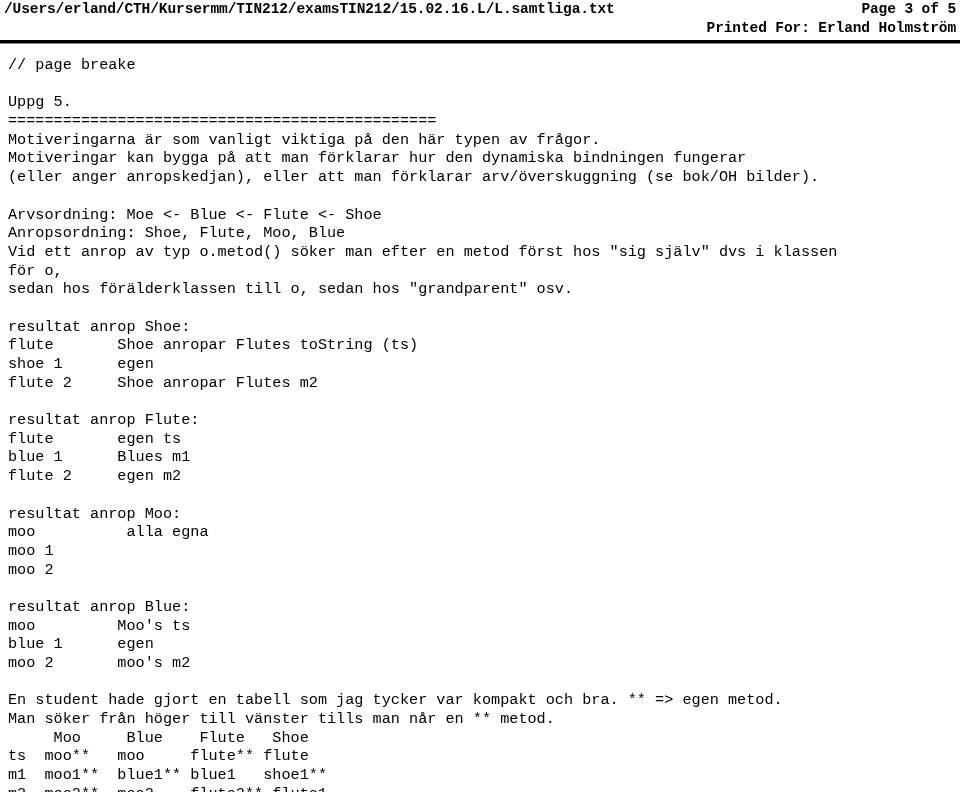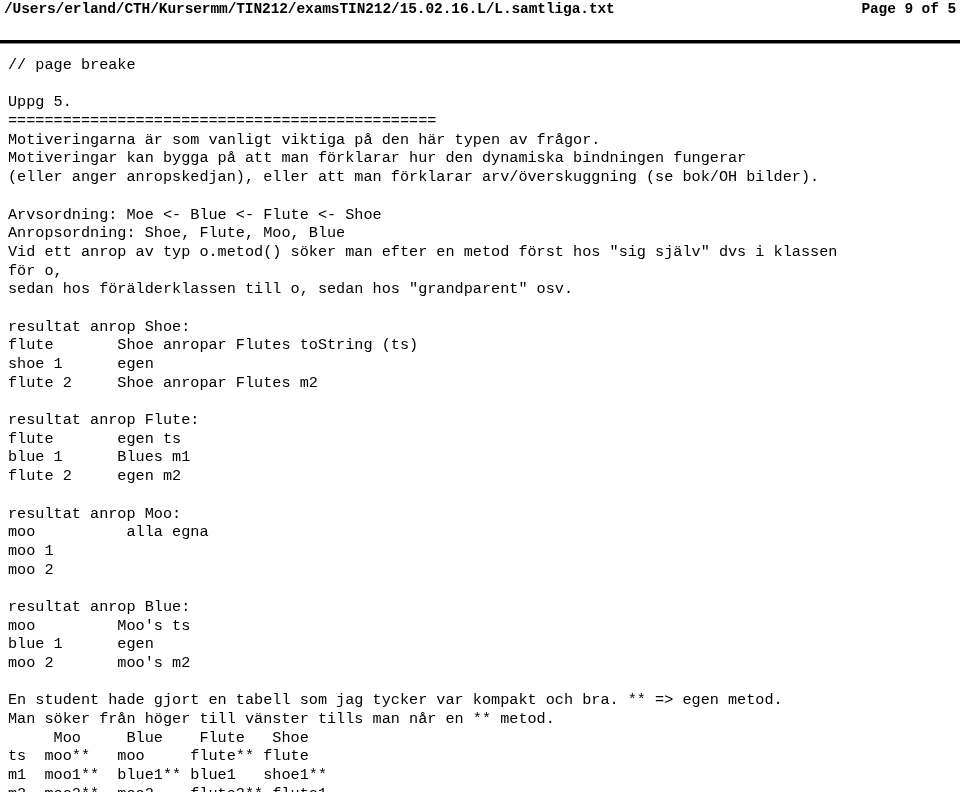--- a/index.html
+++ b/index.html
@@ -82,22 +82,23 @@
   }
 </style>
 </head>
 <body>
 
 <div class="page">
 
   <div class="header">
     <div class="header-row">
       <span class="header-left">/Users/erland/CTH/Kursermm/TIN212/examsTIN212/15.02.16.L/L.samtliga.txt</span>
-      <span class="header-right">Page 9 of 5</span>
+      <span class="header-right">Page 3 of 5</span>
     </div>
     <div class="header-row">
+      <span class="header-right">Printed For: Erland Holmström</span>
     </div>
     <div class="header-rule"></div>
   </div>
 
   <div class="body-text"><span class="line">// page breake</span><span class="line blank">&nbsp;</span><span class="line">Uppg 5.</span><span class="line">===============================================</span><span class="line">Motiveringarna är som vanligt viktiga på den här typen av frågor.</span><span class="line">Motiveringar kan bygga på att man förklarar hur den dynamiska bindningen fungerar</span><span class="line">(eller anger anropskedjan), eller att man förklarar arv/överskuggning (se bok/OH bilder).</span><span class="line blank">&nbsp;</span><span class="line">Arvsordning: Moe &lt;- Blue &lt;- Flute &lt;- Shoe</span><span class="line">Anropsordning: Shoe, Flute, Moo, Blue</span><span class="line">Vid ett anrop av typ o.metod() söker man efter en metod först hos "sig själv" dvs i klassen</span><span class="line">för o,</span><span class="line">sedan hos förälderklassen till o, sedan hos "grandparent" osv.</span><span class="line blank">&nbsp;</span><span class="line">resultat anrop Shoe:</span><span class="line">flute       Shoe anropar Flutes toString (ts)</span><span class="line">shoe 1      egen</span><span class="line">flute 2     Shoe anropar Flutes m2</span><span class="line blank">&nbsp;</span><span class="line">resultat anrop Flute:</span><span class="line">flute       egen ts</span><span class="line">blue 1      Blues m1</span><span class="line">flute 2     egen m2</span><span class="line blank">&nbsp;</span><span class="line">resultat anrop Moo:</span><span class="line">moo          alla egna</span><span class="line">moo 1</span><span class="line">moo 2</span><span class="line blank">&nbsp;</span><span class="line">resultat anrop Blue:</span><span class="line">moo         Moo's ts</span><span class="line">blue 1      egen</span><span class="line">moo 2       moo's m2</span><span class="line blank">&nbsp;</span><span class="line">En student hade gjort en tabell som jag tycker var kompakt och bra. ** =&gt; egen metod.</span><span class="line">Man söker från höger till vänster tills man når en ** metod.</span><span class="line">     Moo     Blue    Flute   Shoe</span><span class="line">ts  moo**   moo     flute** flute</span><span class="line">m1  moo1**  blue1** blue1   shoe1**</span><span class="line">m2  moo2**  moo2    flute2** flute1</span></div>
 
 </div>
 
 </body></html>

